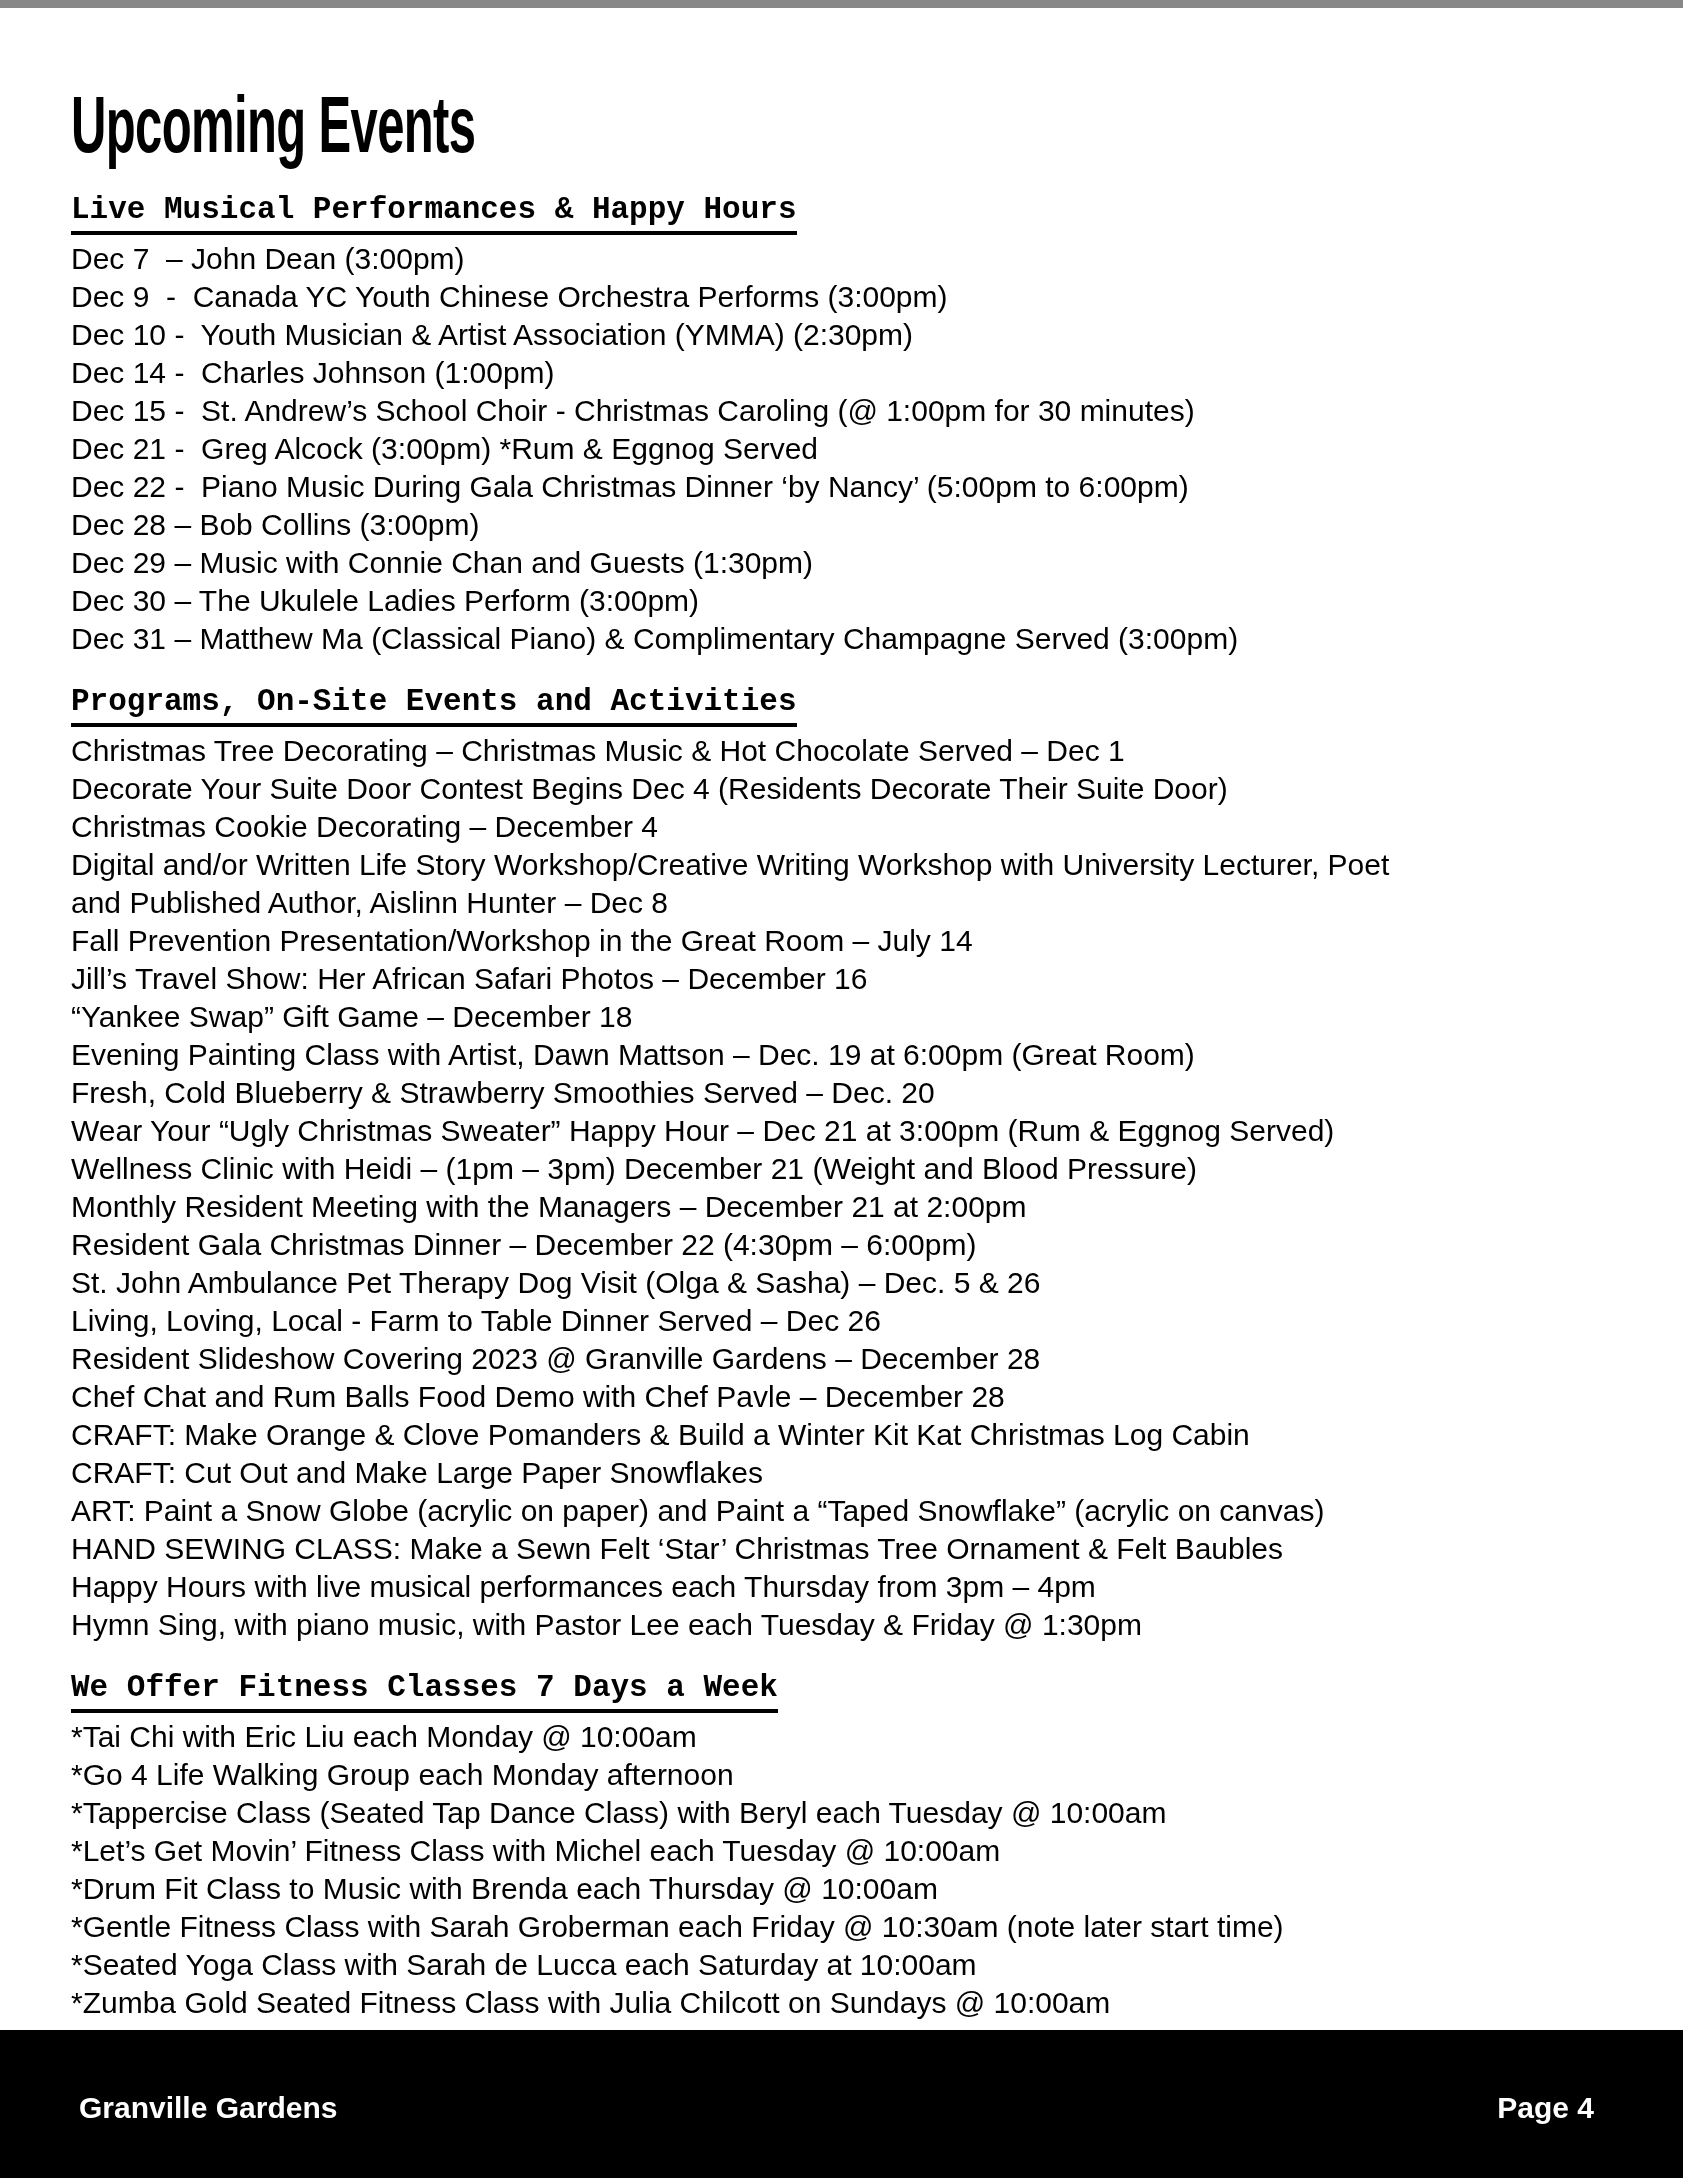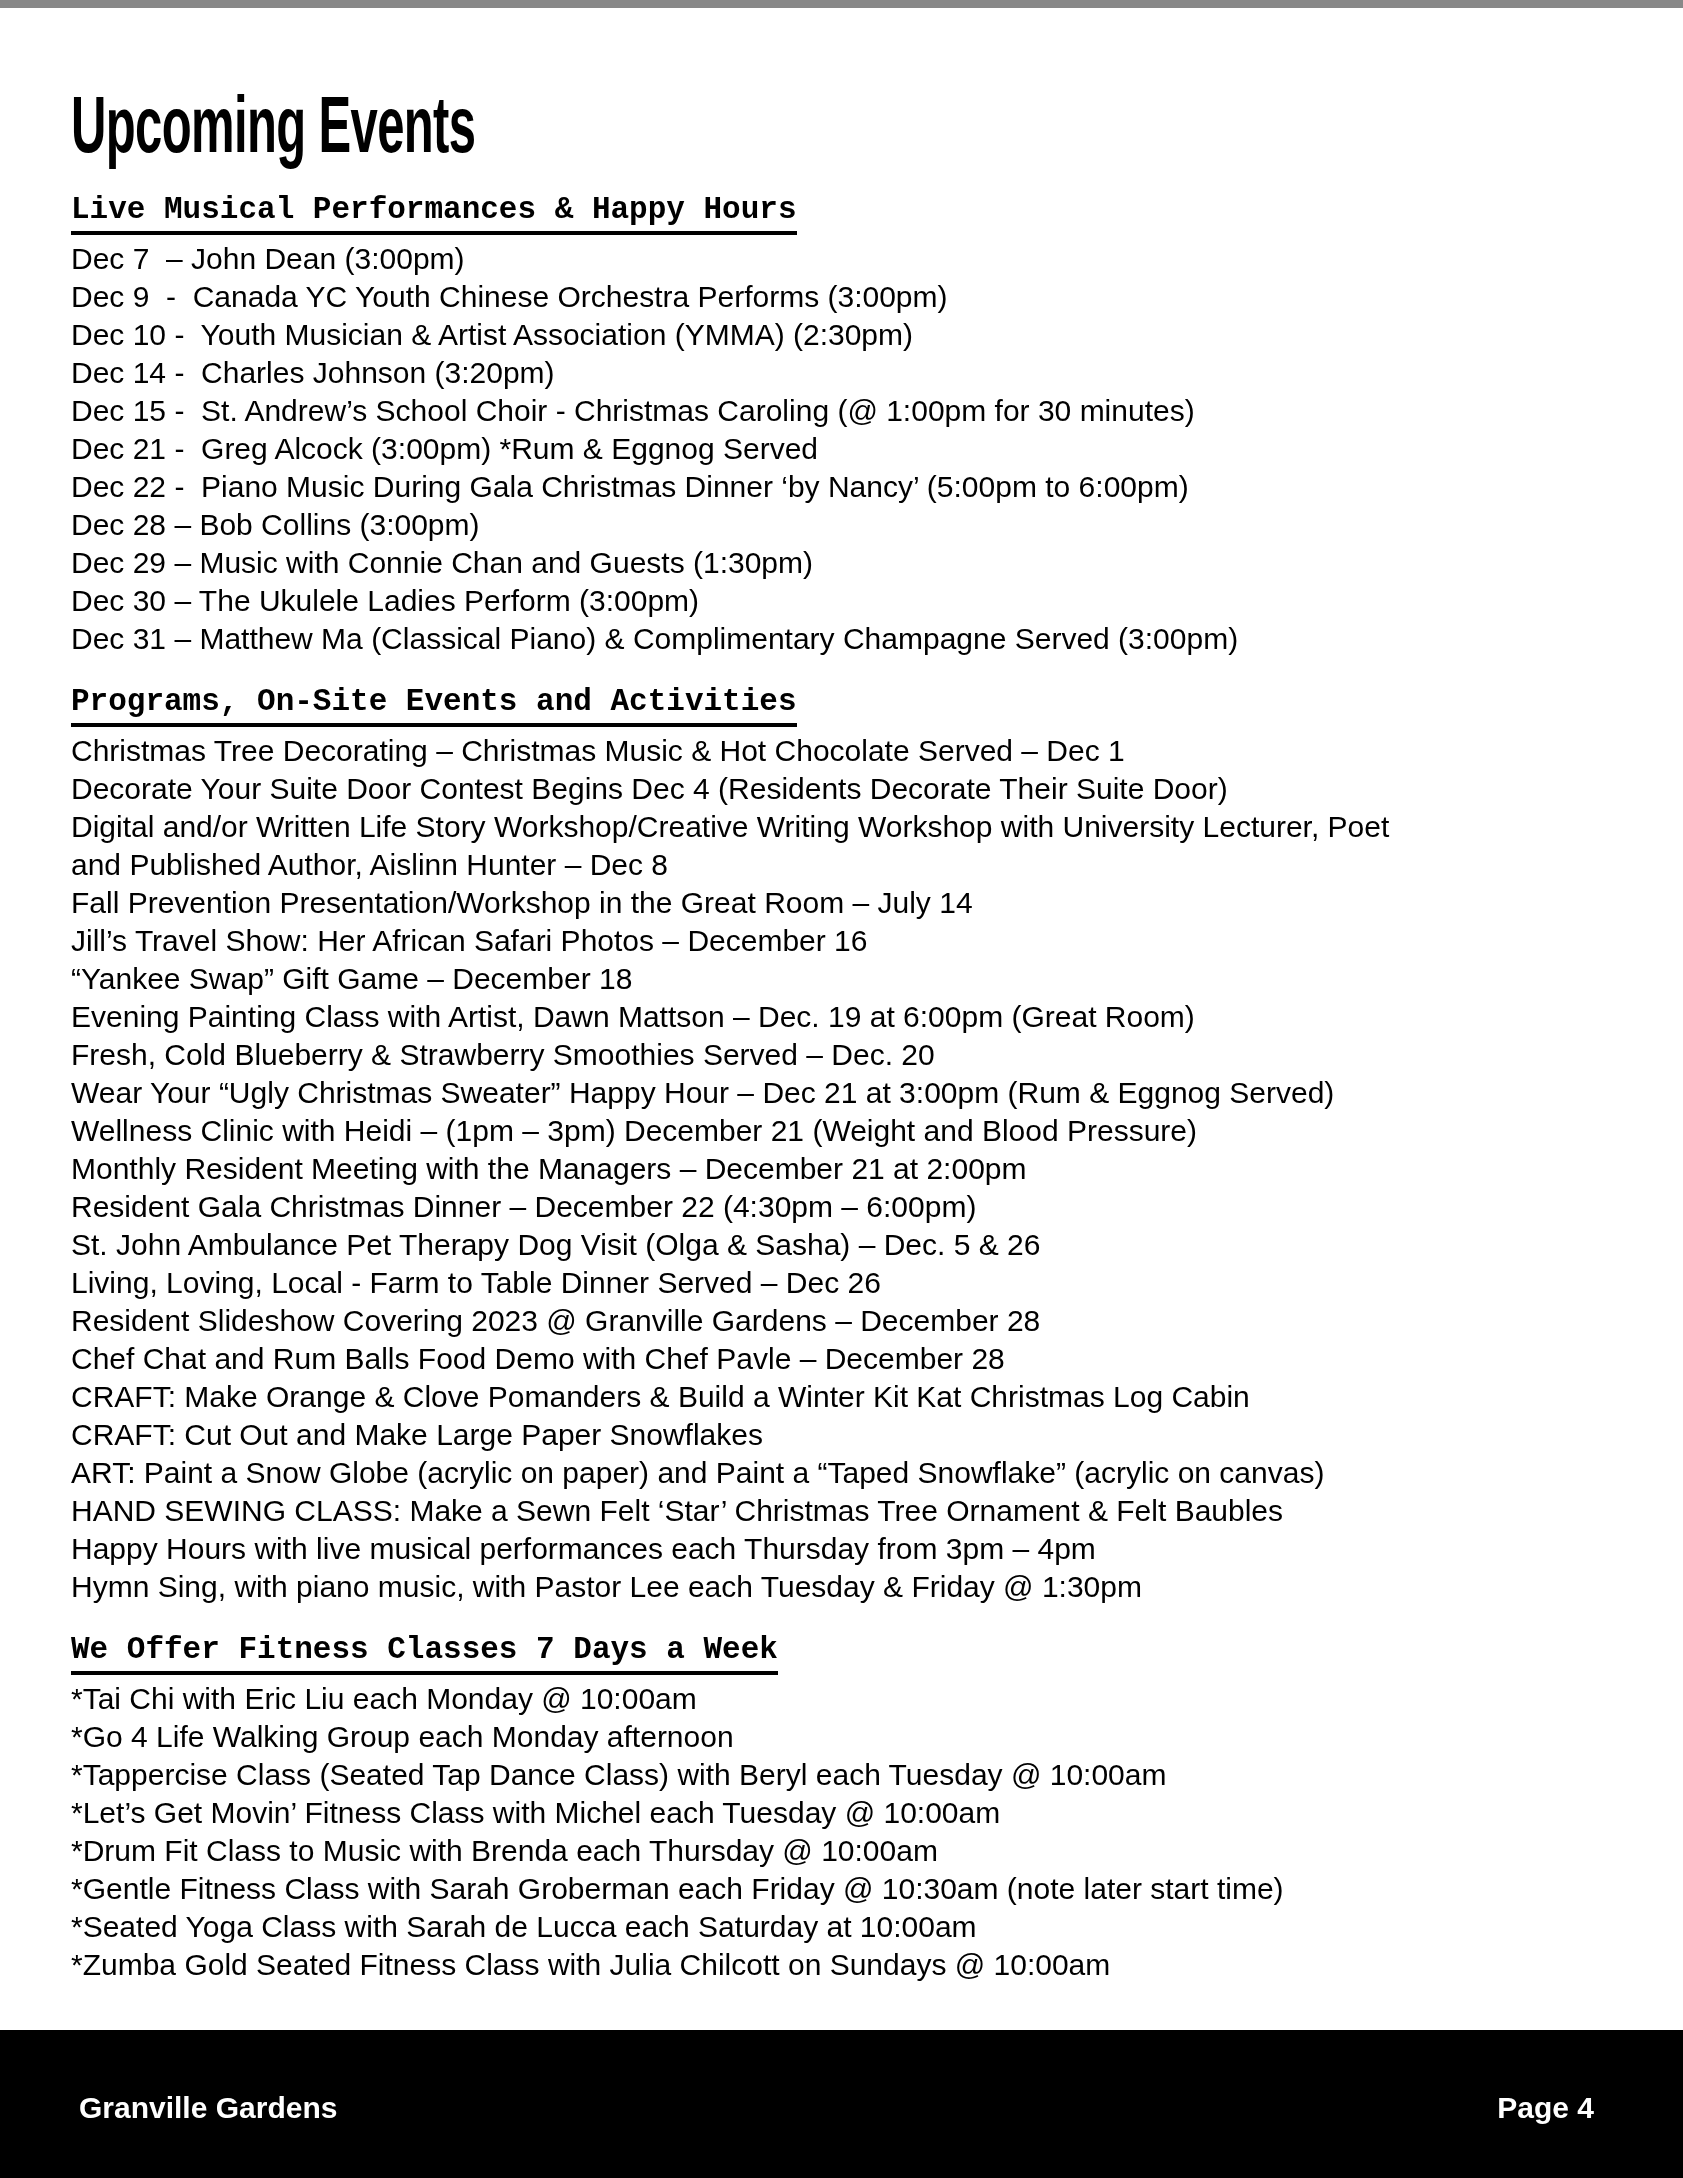--- a/index.html
+++ b/index.html
@@ -73,21 +73,21 @@
       </h2>
       <ul class="events">
 
 
           <li class="event-line">Dec 7  – John Dean (3:00pm)</li>
 
           <li class="event-line">Dec 9  -  Canada YC Youth Chinese Orchestra Performs (3:00pm)</li>
 
           <li class="event-line">Dec 10 -  Youth Musician &amp; Artist Association (YMMA) (2:30pm)</li>
 
-          <li class="event-line">Dec 14 -  Charles Johnson (3:20pm)</li>
+          <li class="event-line">Dec 14 -  Charles Johnson (1:00pm)</li>
 
           <li class="event-line">Dec 15 -  St. Andrew’s School Choir - Christmas Caroling (@ 1:00pm for 30 minutes)</li>
 
           <li class="event-line">Dec 21 -  Greg Alcock (3:00pm) *Rum &amp; Eggnog Served</li>
 
           <li class="event-line">Dec 22 -  Piano Music During Gala Christmas Dinner ‘by Nancy’ (5:00pm to 6:00pm)</li>
 
           <li class="event-line">Dec 28 – Bob Collins (3:00pm)</li>
 
           <li class="event-line">Dec 29 – Music with Connie Chan and Guests (1:30pm)</li>
@@ -101,20 +101,21 @@
     <section>
       <h2 class="section-heading">
         <span class="hd">Programs, On-Site Events and Activities</span>
       </h2>
       <ul class="events">
 
           <li class="event-line">Christmas Tree Decorating – Christmas Music &amp; Hot Chocolate Served – Dec 1</li>
 
           <li class="event-line">Decorate Your Suite Door Contest Begins Dec 4 (Residents Decorate Their Suite Door)</li>
 
+          <li class="event-line">Christmas Cookie Decorating – December 4</li>
 
           <li class="event-line">Digital and/or Written Life Story Workshop/Creative Writing Workshop with University Lecturer, Poet
 and Published Author, Aislinn Hunter – Dec 8</li>
 
           <li class="event-line">Fall Prevention Presentation/Workshop in the Great Room – July 14</li>
 
           <li class="event-line">Jill’s Travel Show: Her African Safari Photos – December 16</li>
 
           <li class="event-line">“Yankee Swap” Gift Game – December 18</li>
 

